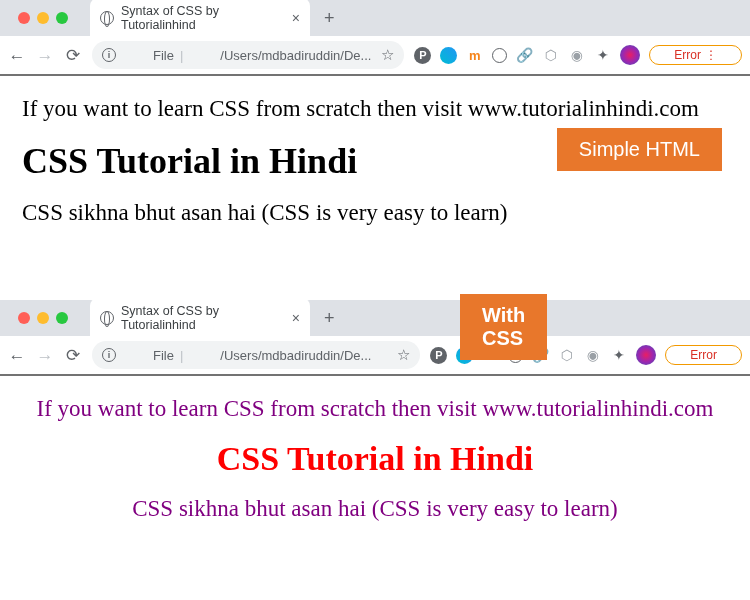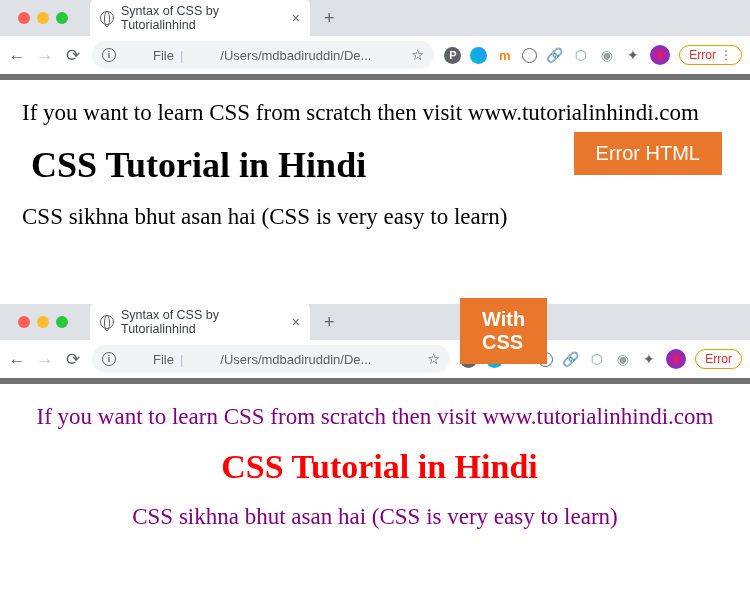--- a/index.html
+++ b/index.html
@@ -1,18 +1,18 @@
 <!DOCTYPE html>
 <html><head>
 <meta charset="utf-8">
 <style>
 * { box-sizing: border-box; margin: 0; padding: 0; }
 body { font-family: Arial, sans-serif; background: #fff; width: 750px; }
 
-.browser-chrome { background: #fff; border-bottom: 6px solid #737373; position: relative; }
+.browser-chrome { background: #fff; border-bottom: 2px solid #737373; position: relative; }
 .tab-bar { display: flex; align-items: center; height: 36px; background: #dee1e6; padding-left: 8px; }
 .traffic-lights { display: flex; gap: 7px; padding: 0 10px; }
 .tl { width: 12px; height: 12px; border-radius: 50%; }
 .tl-r { background: #ff5f57; } .tl-y { background: #febc2e; } .tl-g { background: #28c840; }
 .tab { display: flex; align-items: center; background: #fff; border-radius: 8px 8px 0 0; padding: 6px 10px; margin-left: 12px; gap: 7px; font-size: 12.5px; color: #3c4043; max-width: 220px; }
 .tab-favicon { width: 14px; height: 14px; border-radius: 50%; border: 1.5px solid #5f6368; position: relative; flex-shrink: 0; }
 .tab-favicon::before { content: ""; position: absolute; left: 3px; top: -1.5px; width: 4px; height: 14px; border: 1.5px solid #5f6368; border-radius: 50%; }
 .tab-close { font-size: 14px; color: #5f6368; margin-left: 4px; }
 .new-tab { font-size: 18px; color: #5f6368; margin-left: 14px; }
 
@@ -28,25 +28,25 @@
 .ext-icons { display: flex; align-items: center; gap: 9px; }
 .ext { width: 17px; height: 17px; display: flex; align-items: center; justify-content: center; font-size: 14px; }
 .pinterest { width: 17px; height: 17px; border-radius: 50%; background: #5f6368; color: #fff; font-size: 11px; font-weight: bold; }
 .momentum { background: linear-gradient(45deg,#00bcd4,#2196f3); border-radius: 50%; }
 .metamask { color: #f6851b; font-weight: bold; font-size: 13px; }
 .clock { border: 1.5px solid #5f6368; border-radius: 50%; width: 15px; height: 15px; position: relative; }
 .link-i { color: #1a73e8; }
 .camera { color: #9aa0a6; }
 .puzzle { color: #5f6368; }
 .avatar { width: 20px; height: 20px; border-radius: 50%; background: radial-gradient(circle,#e91e63,#9c27b0,#3f51b5); }
-.error-badge { border: 1.5px solid #f29900; color: #d93025; border-radius: 14px; padding: 2px 9px; font-size: 12px; display: flex; align-items: center; gap: 4px; }
+.error-badge { border: 1.5px solid #f29900; color: #d93025; border-radius: 14px; padding: 2px 24px; font-size: 12px; display: flex; align-items: center; gap: 4px; }
 
 .page { padding: 20px 22px; position: relative; }
 .p-text { font-family: 'Times New Roman', serif; font-size: 23px; margin-bottom: 18px; }
-.p-head { font-family: 'Times New Roman', serif; font-size: 36px; font-weight: bold; margin-bottom: 18px; margin-left: 9px; }
+.p-head { font-family: 'Times New Roman', serif; font-size: 36px; font-weight: bold; margin-bottom: 18px; }
 
 .page2 { text-align: center; padding: 20px 22px; }
 .page2 .p-text { color: #800080; }
 .page2 .p-head { color: #ff0000; font-size: 34px; }
 
 .badge-orange { position: absolute; background: #e8772b; color: #fff; font-size: 20px; padding: 10px 22px; }
 .badge1 { top: 52px; right: 28px; font-weight: 300; }
 .badge2 { font-weight: 600; }
 
 .gap { height: 36px; }
@@ -94,21 +94,21 @@
       <div class="error-badge">
         <span>Error</span>
         <span>⋮</span>
       </div>
     </div>
   </div>
 </div>
 
 <div class="page">
   <div class="badge-orange badge1">
-    <span>Error HTML</span>
+    <span>Simple HTML</span>
   </div>
   <p class="p-text">If you want to learn CSS from scratch then visit www.tutorialinhindi.com</p>
   <h1 class="p-head">CSS Tutorial in Hindi</h1>
   <p class="p-text">CSS sikhna bhut asan hai (CSS is very easy to learn)</p>
 </div>
 
 <div class="gap"></div>
 
 <div class="panel2">
   <div class="badge2-wrap">

